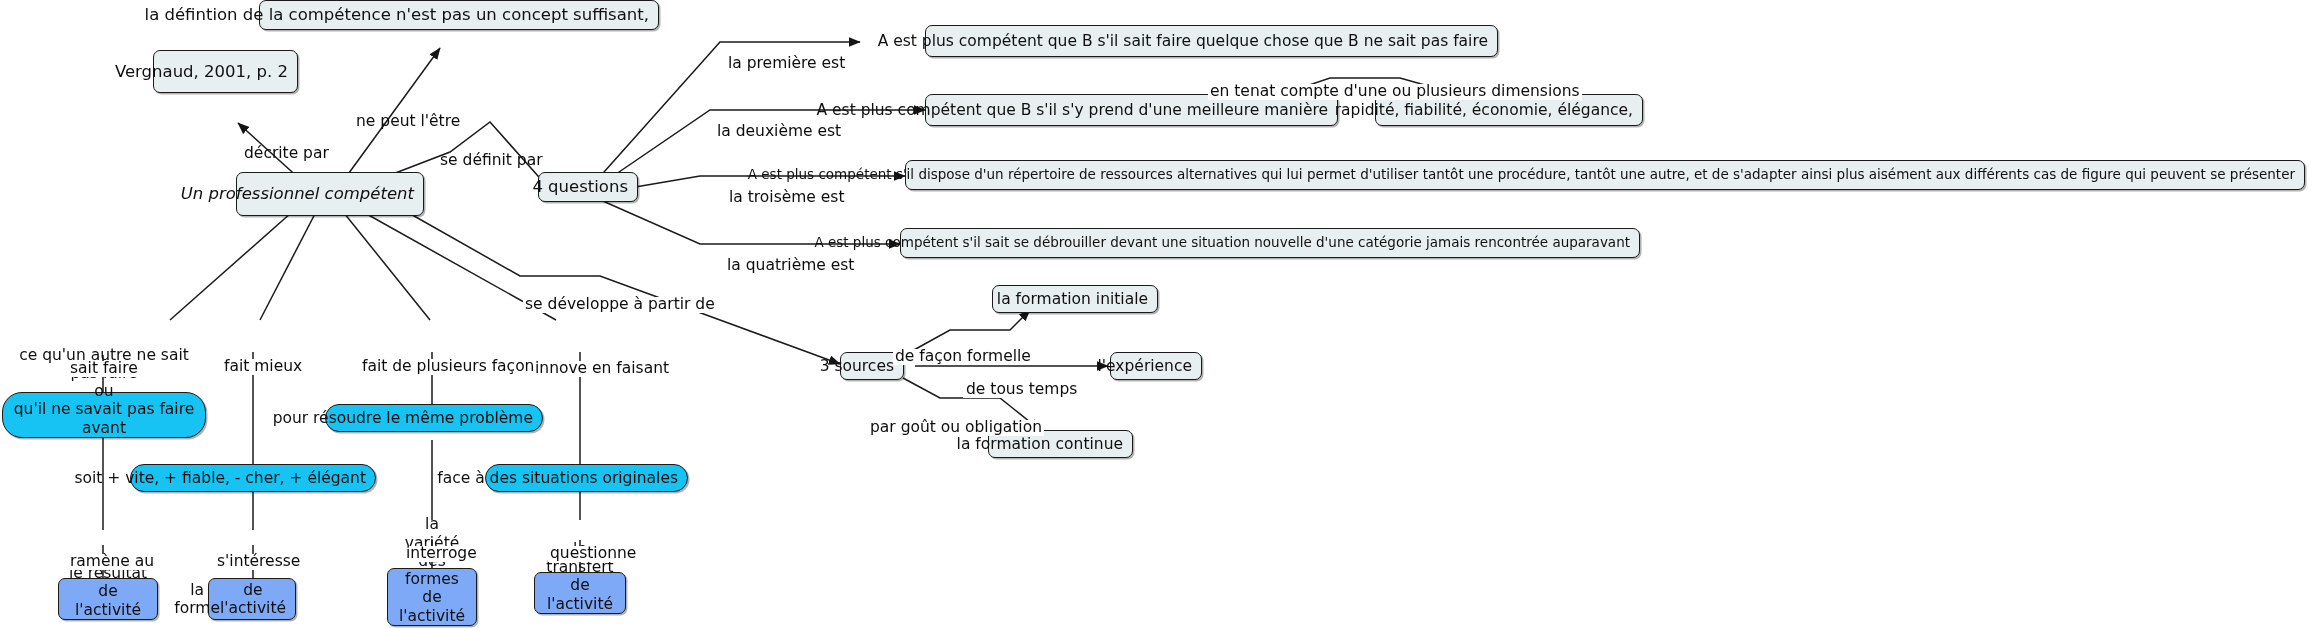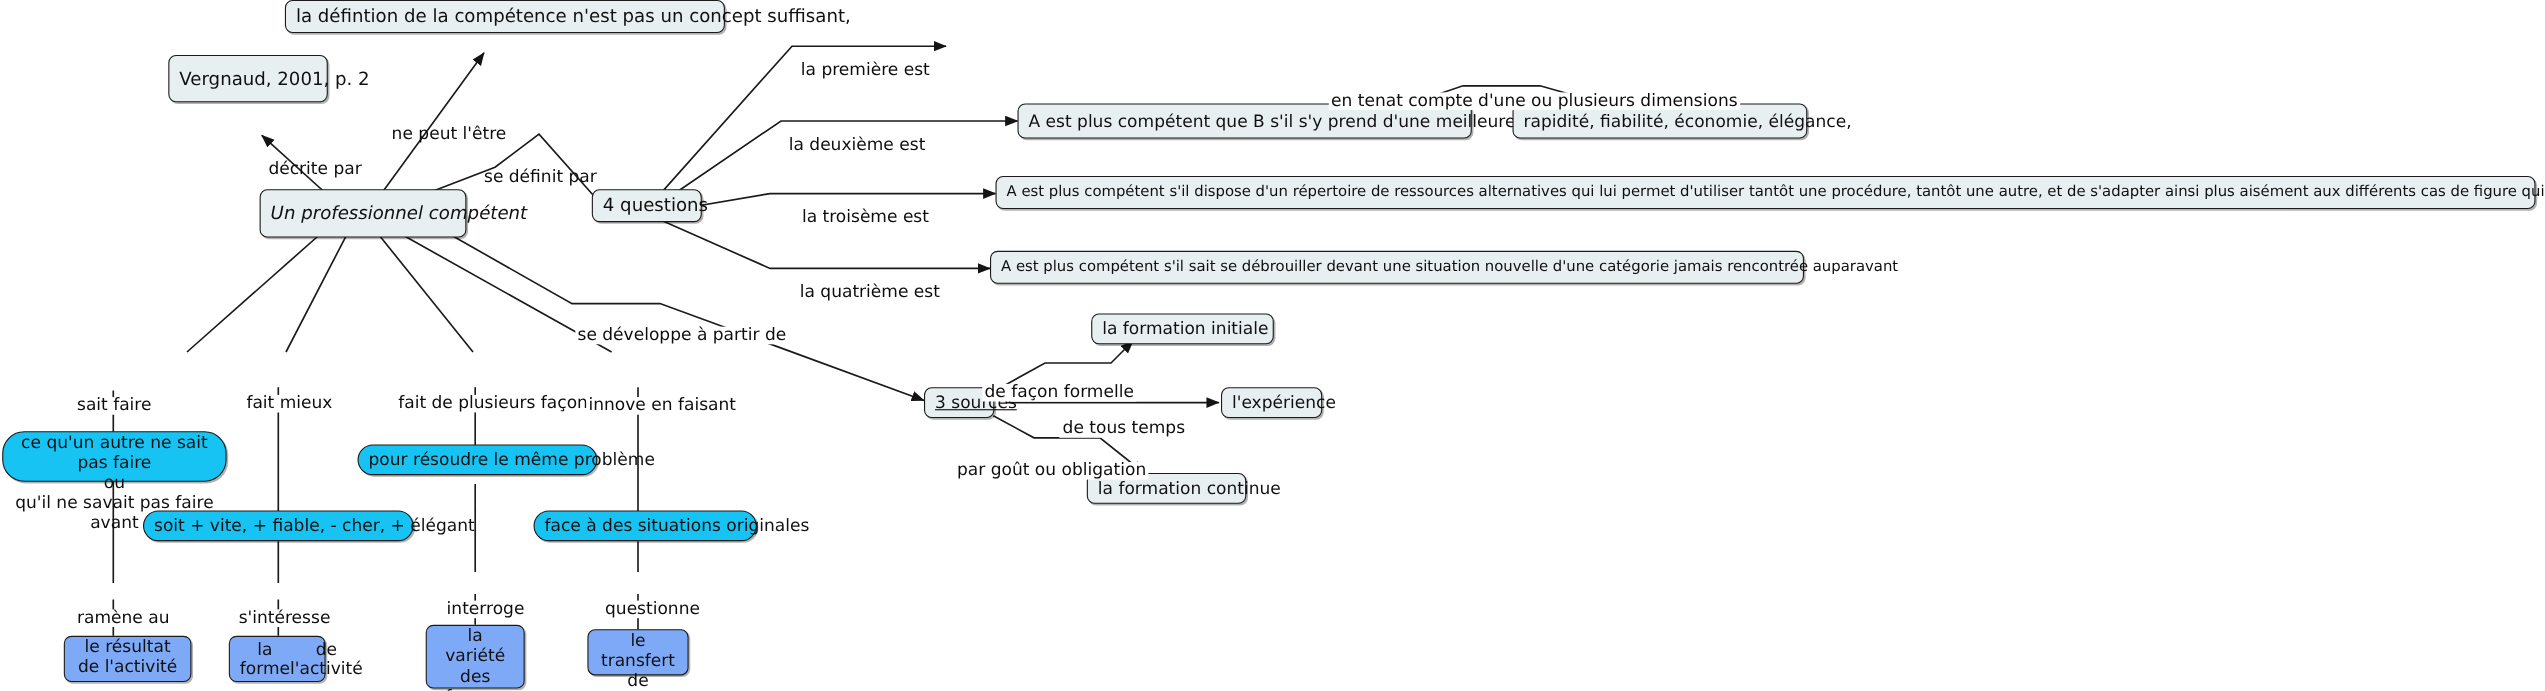--- a/index.html
+++ b/index.html
@@ -28,21 +28,21 @@
     height: 628px;
     pointer-events: none;
   }
   .node {
     position: absolute;
     box-sizing: border-box;
     border: 1.4px solid #1a1a1a;
     border-radius: 7px;
     display: flex;
     align-items: center;
-    justify-content: flex-start;
+    justify-content: flex-end;
     text-align: center;
     line-height: 1.18;
     color: #101010;
     white-space: nowrap;
     padding: 0 9px;
   }
   .node.multi { white-space: normal; }
   .n-pale {
     background: #e8eff0;
     box-shadow: 1.5px 1.5px 0 rgba(0,0,0,0.30);
@@ -135,38 +135,41 @@
   </div>
 
   <div class="node n-pale fs16" style="left:236px; top:172px; width:188px; height:44px;font-style:italic;">
     <span>Un professionnel compétent</span>
   </div>
 
   <div class="node n-pale fs16" style="left:538px; top:172px; width:100px; height:30px;">
     <span>4 questions</span>
   </div>
 
+  <div class="node n-pale fs15" style="left:925px; top:25px; width:573px; height:32px;">
+    <span>A est plus compétent que B s'il sait faire quelque chose que B ne sait pas faire</span>
+  </div>
 
   <div class="node n-pale fs15" style="left:925px; top:94px; width:413px; height:32px;">
     <span>A est plus compétent que B s'il s'y prend d'une meilleure manière</span>
   </div>
 
   <div class="node n-pale fs15" style="left:1375px; top:94px; width:268px; height:32px;">
     <span>rapidité, fiabilité, économie, élégance,</span>
   </div>
 
   <div class="node n-pale fs13" style="left:905px; top:160px; width:1400px; height:30px;">
     <span>A est plus compétent s'il dispose d'un répertoire de ressources alternatives qui lui permet d'utiliser tantôt une procédure, tantôt une autre, et de s'adapter ainsi plus aisément aux différents cas de figure qui peuvent se présenter</span>
   </div>
 
   <div class="node n-pale fs13" style="left:900px; top:228px; width:740px; height:30px;">
     <span>A est plus compétent s'il sait se débrouiller devant une situation nouvelle d'une catégorie jamais rencontrée auparavant</span>
   </div>
 
-  <div class="node n-pale fs15" style="left:840px; top:352px; width:64px; height:28px;text-decoration:underline;">
+  <div class="node n-pale fs15" style="left:840px; top:352px; width:64px; height:28px;">
     <span>3 sources</span>
   </div>
 
   <div class="node n-pale fs15" style="left:992px; top:285px; width:166px; height:28px;">
     <span>la formation initiale</span>
   </div>
 
   <div class="node n-pale fs15" style="left:1110px; top:352px; width:92px; height:28px;">
     <span>l'expérience</span>
   </div>
@@ -186,21 +189,21 @@
   </div>
 
   <div class="node n-cyan fs15" style="left:325px; top:404px; width:218px; height:28px;">
     <span>pour résoudre le même problème</span>
   </div>
 
   <div class="node n-cyan fs15" style="left:485px; top:464px; width:203px; height:28px;">
     <span>face à des situations originales</span>
   </div>
 
-  <div class="node n-blue fs15 multi" style="left:58px; top:578px; width:116px; height:42px; flex-direction:column;">
+  <div class="node n-blue fs15 multi" style="left:58px; top:578px; width:100px; height:42px; flex-direction:column;">
     <span>le résultat</span>
     <span>de l'activité</span>
   </div>
 
   <div class="node n-blue fs15 multi" style="left:208px; top:578px; width:88px; height:42px; flex-direction:row;">
     <span>la forme</span>
     <span>de l'activité</span>
   </div>
 
   <div class="node n-blue fs15 multi" style="left:387px; top:568px; width:90px; height:58px; flex-direction:column;">

